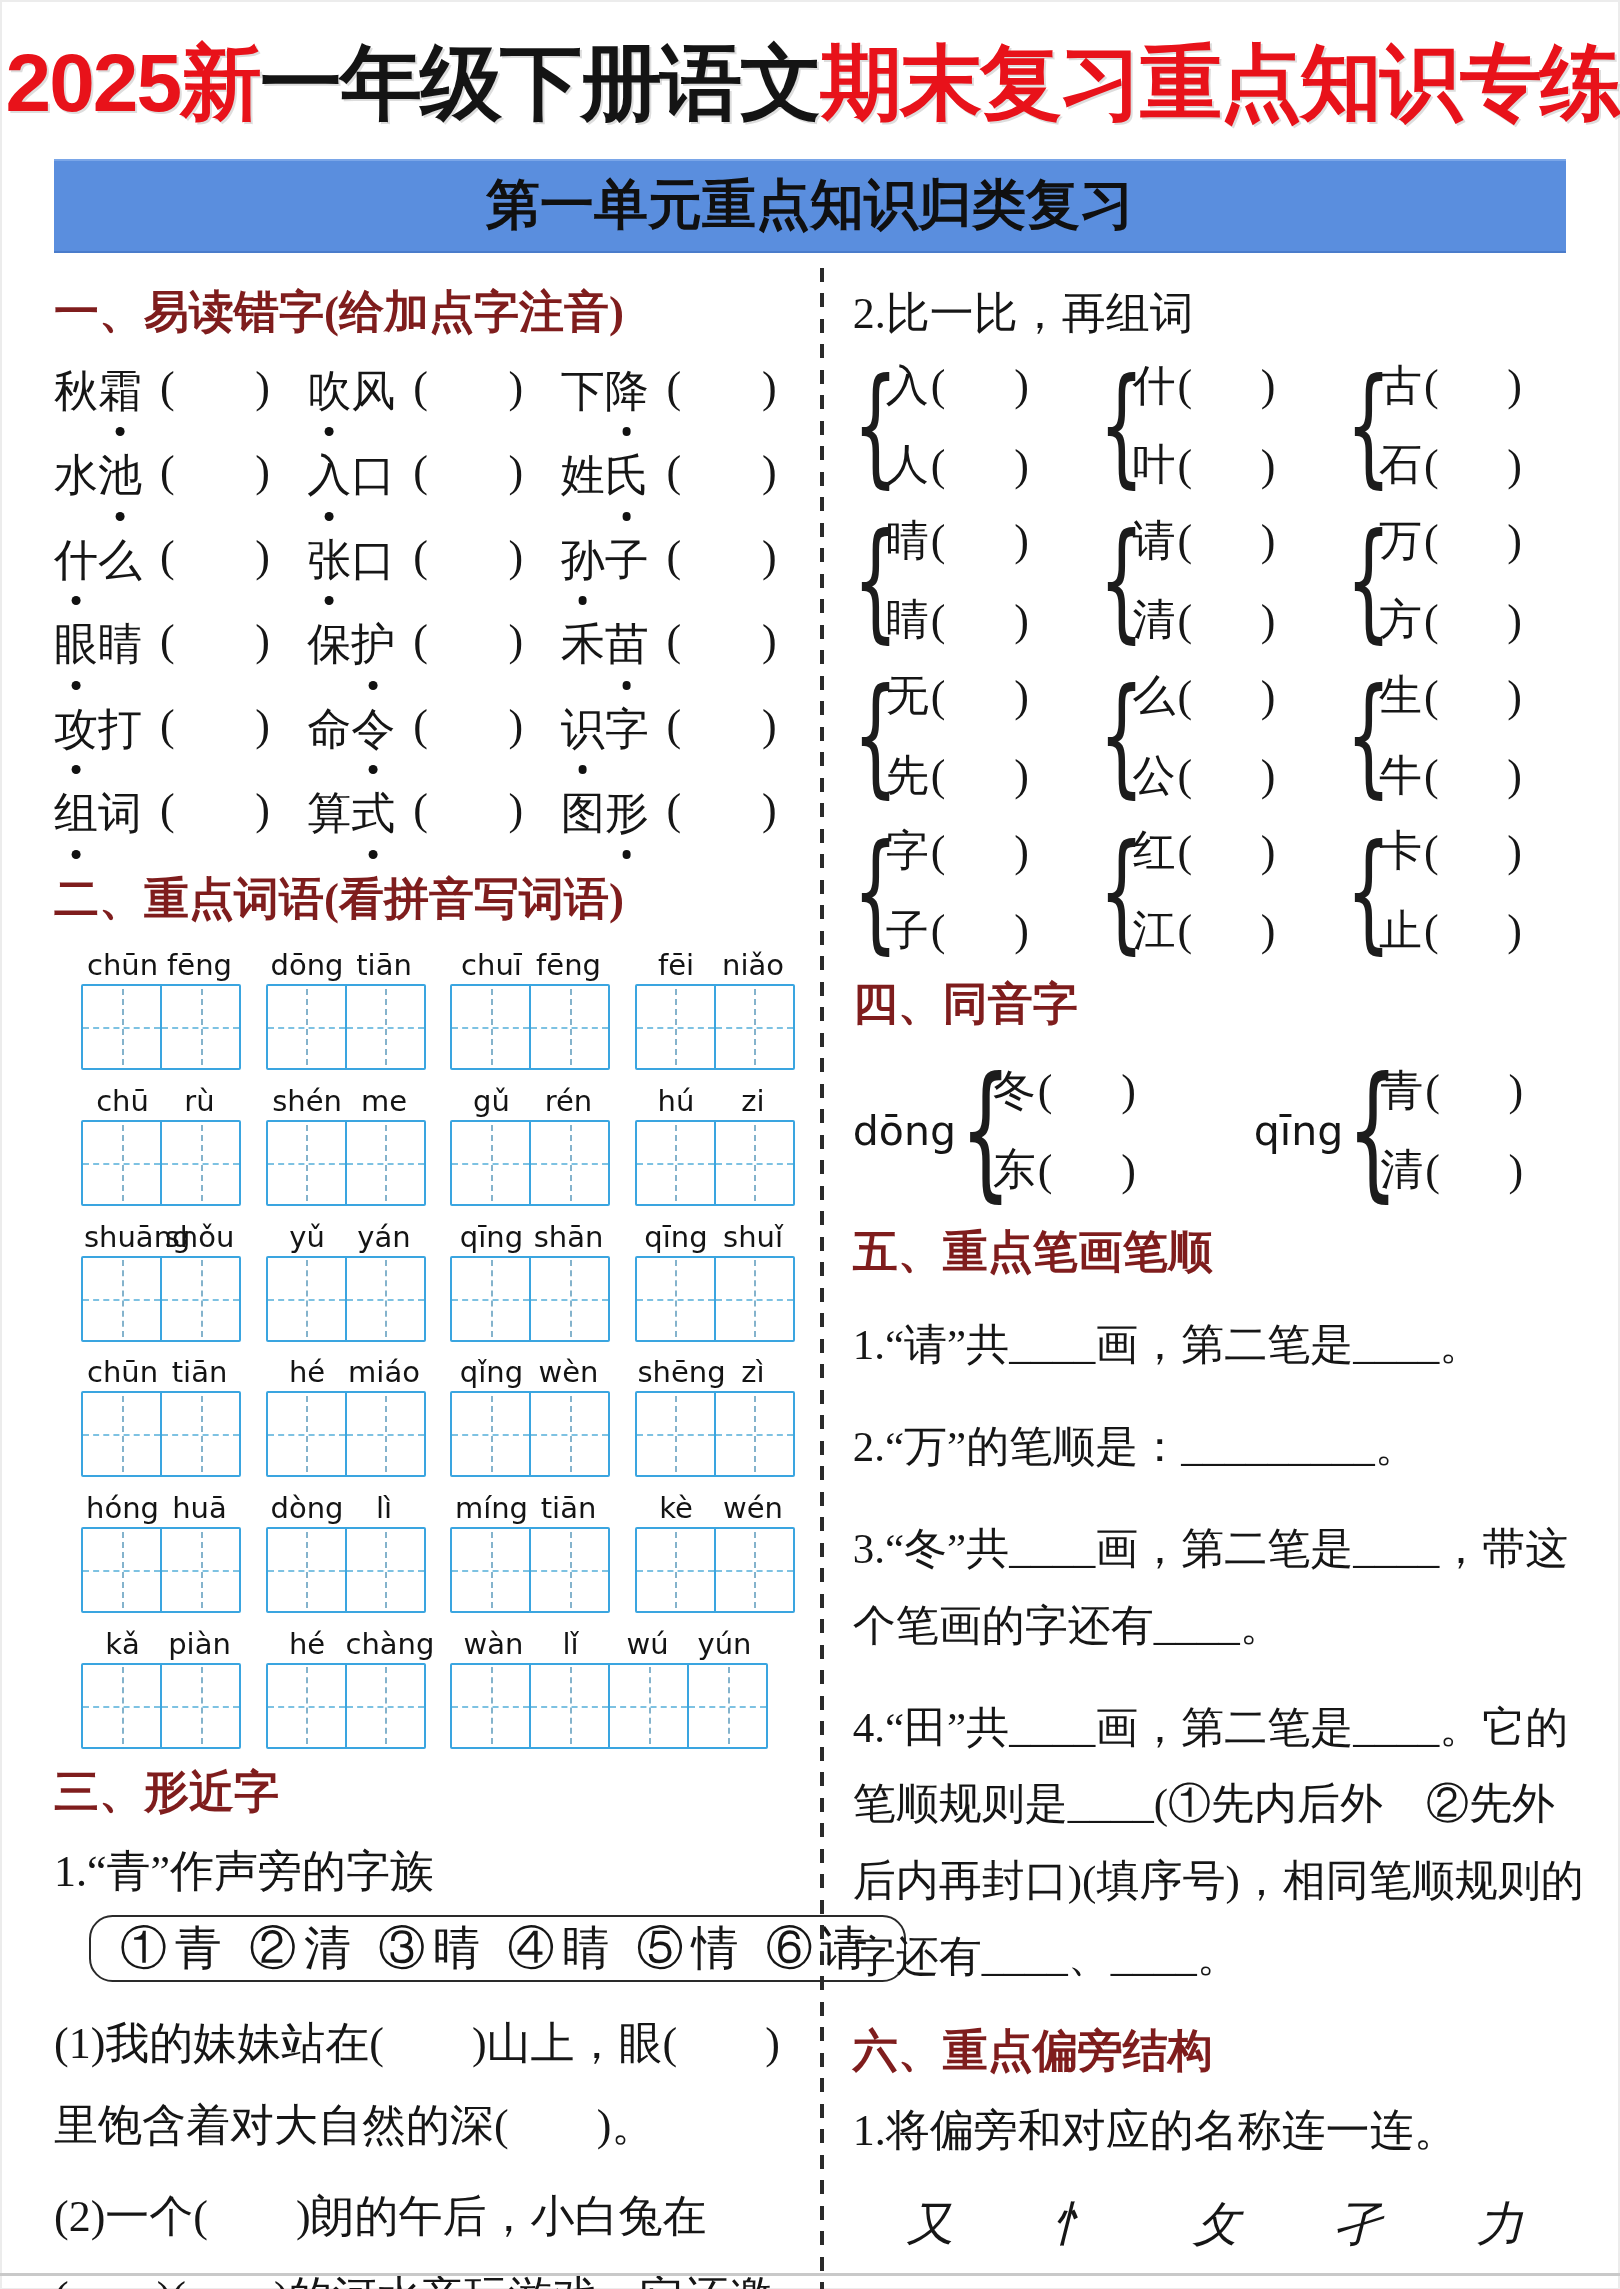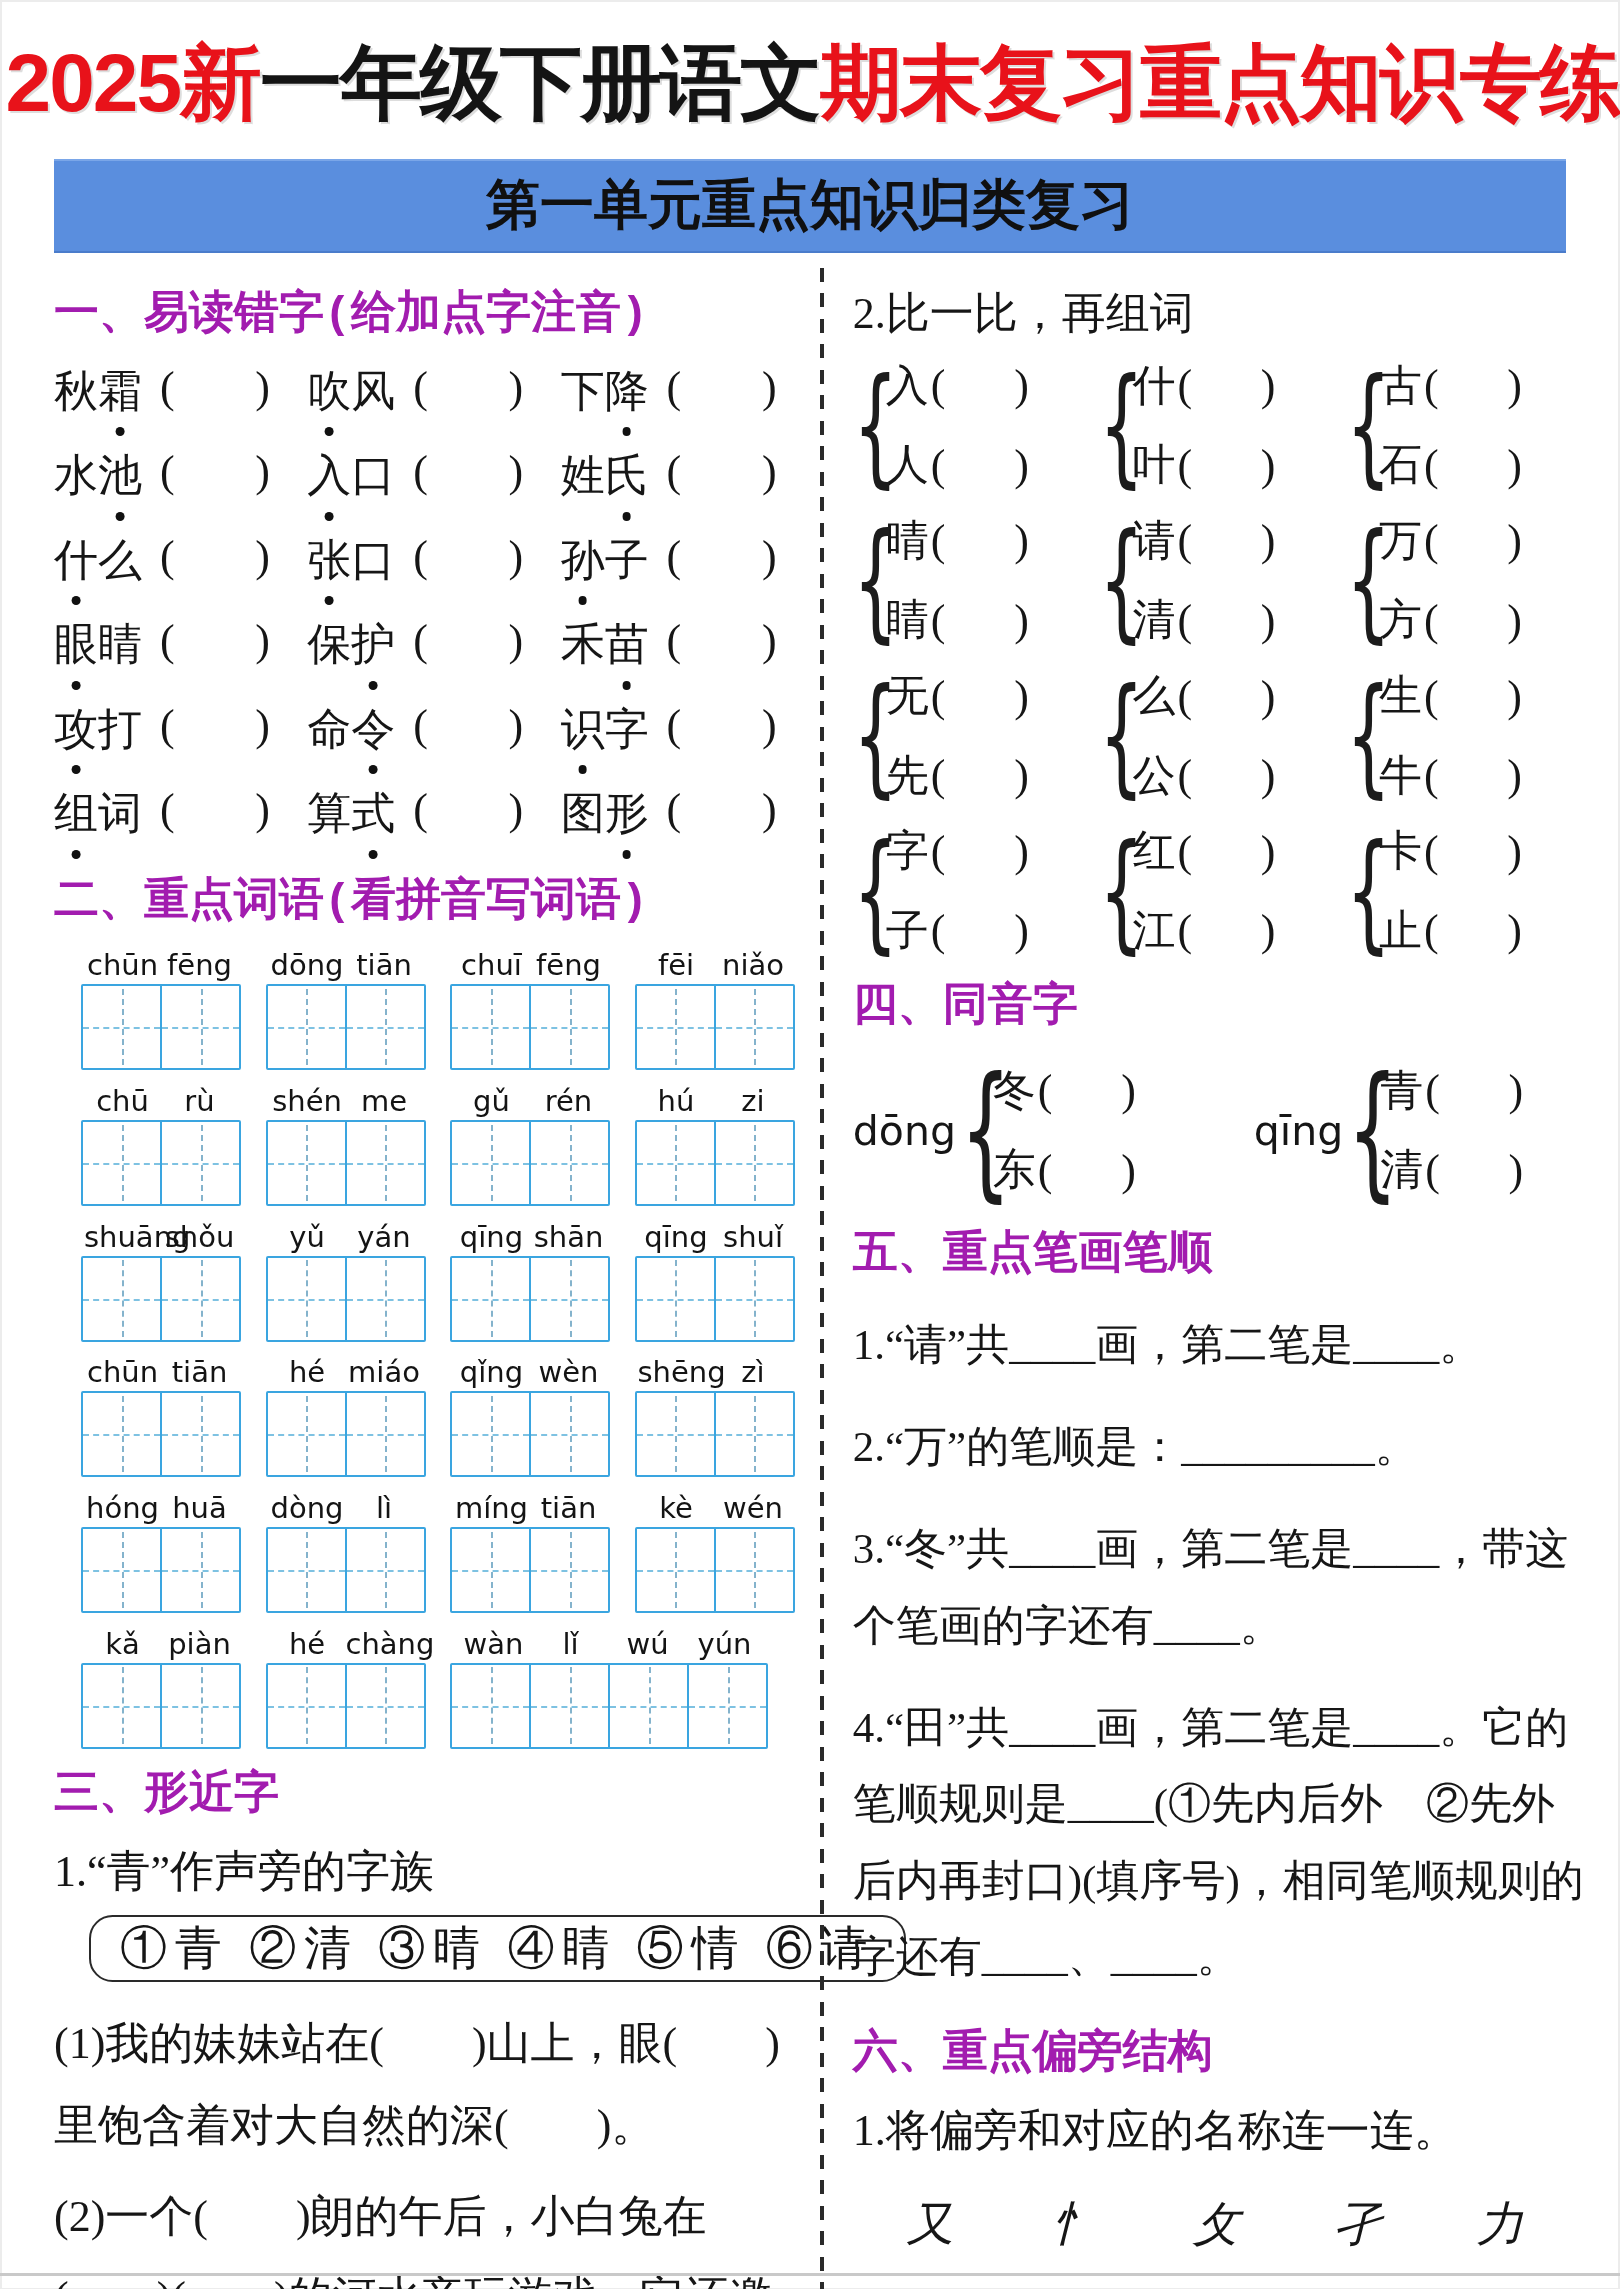--- a/index.html
+++ b/index.html
@@ -35,22 +35,22 @@
   }
   
   .columns{display:flex;align-items:stretch;padding:15.7px 27.4px 0 54px;}
   .col-left{width:760px;flex:none;}
   .divider{
     flex:none;width:3.9px;margin-left:5.9px;
     background:repeating-linear-gradient(to bottom,#2a2a2a 0 13.7px,transparent 13.7px 25.5px);
   }
   .col-right{flex:1;padding-left:29px;min-width:0;}
   h2.sec{
-    font-family:Liberation Mono, monospace;
-    font-size:45px;font-weight:800;margin:13.7px 0 19.6px 0;color:#a21caf;
+    font-family:Liberation Serif, serif;
+    font-size:45px;font-weight:800;margin:13.7px 0 19.6px 0;color:#7f1d1d;
   }
   
   .w-row{display:flex;margin:0 0 25.5px 0;}
   .w-item{flex:1;display:flex;align-items:flex-start;font-size:44px;gap:14px;}
   .w-item .chars{white-space:nowrap;}
   .char{display:inline-block;position:relative;}
   .char.dotted::after{
     content:"";position:absolute;left:50%;transform:translateX(-50%);
     bottom:-15.7px;width:8.8px;height:8.8px;border-radius:50%;background:#111;
   }

